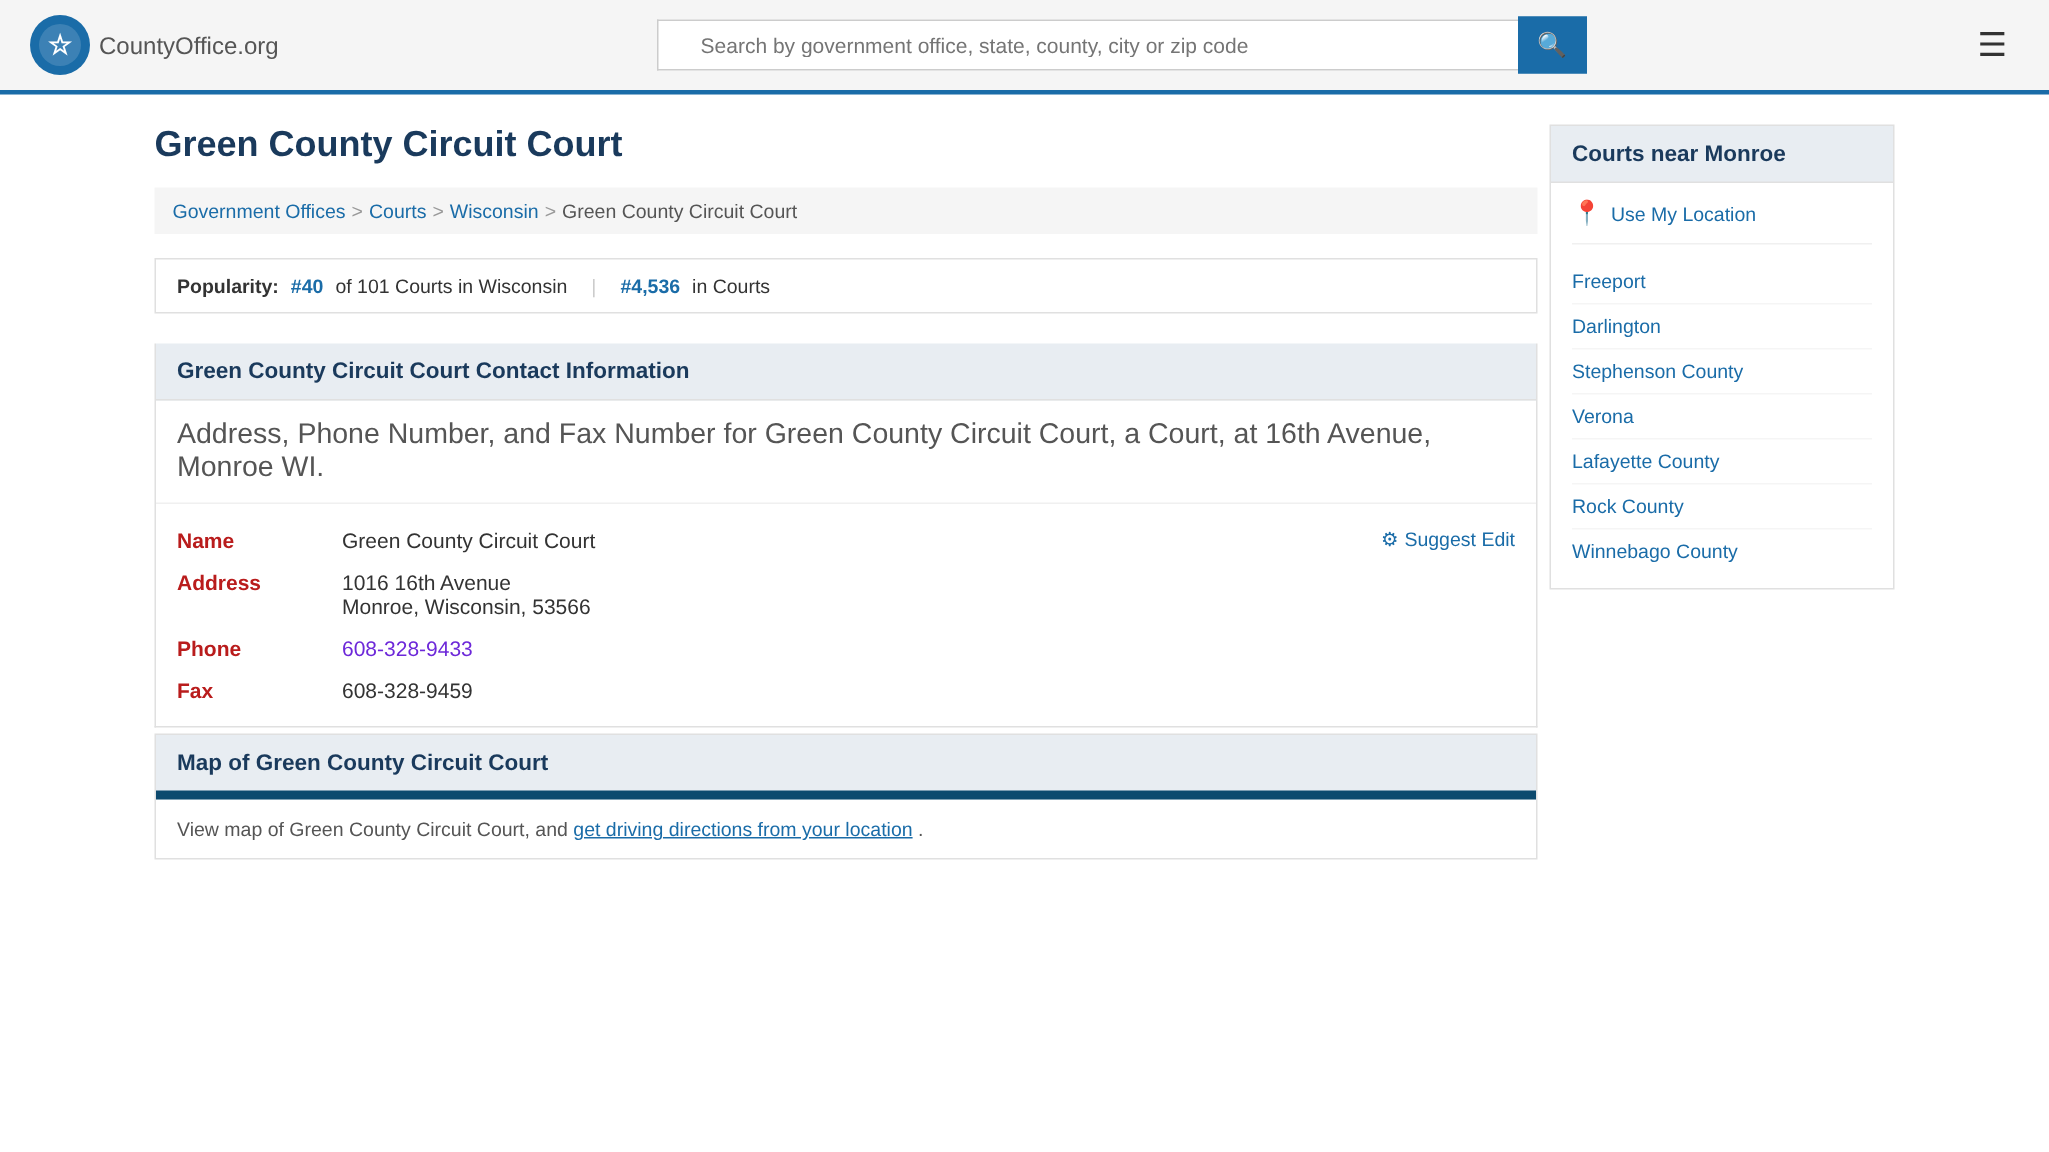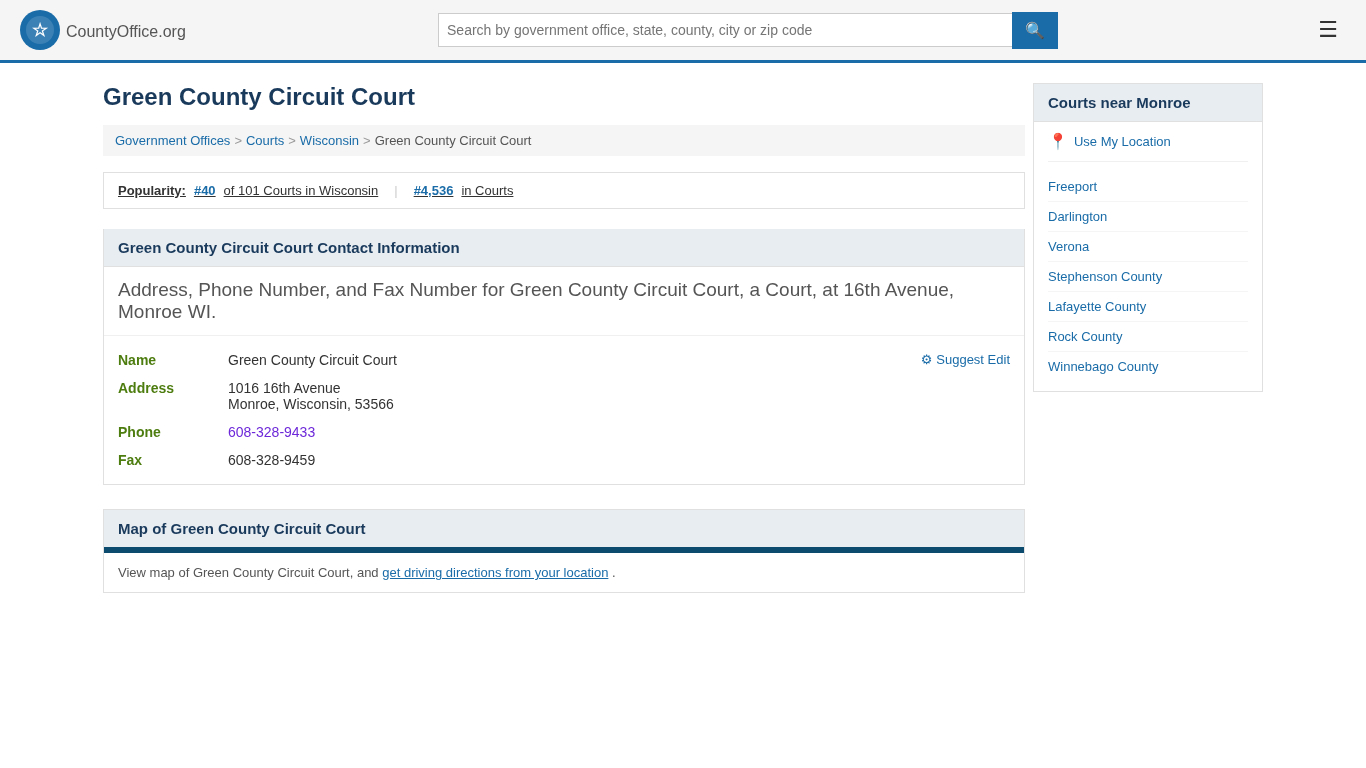--- a/index.html
+++ b/index.html
@@ -35,21 +35,21 @@
     }
     .search-area {
       display: flex;
       align-items: center;
       flex: 1;
       max-width: 620px;
       margin: 0 30px;
     }
     .search-input {
       flex: 1;
-      padding: 8px 8px;
+      padding: 8px 28px;
       border: 1px solid #ccc;
       border-right: none;
       font-size: 14px;
       outline: none;
       color: #999;
     }
     .search-btn {
       background: #1a6ca8;
       border: 1px solid #1a6ca8;
       padding: 8px 12px;
@@ -106,41 +106,40 @@
 
     
     .popularity-bar {
       border: 1px solid #e0e0e0;
       padding: 10px 14px;
       margin-bottom: 20px;
       font-size: 13px;
       display: flex;
       align-items: center;
       gap: 8px;
-      text-decoration: underline;
     }
     .popularity-bar .label { font-weight: bold; }
     .popularity-bar .rank { color: #1a6ca8; font-weight: bold; }
     .popularity-bar .sep2 { color: #ccc; margin: 0 8px; }
 
     
     .section-header {
       background: #e8edf2;
       padding: 10px 14px;
       font-size: 15px;
       font-weight: bold;
       color: #1a3a5c;
       margin-bottom: 0;
     }
 
     
     .info-section {
       border: 1px solid #e0e0e0;
       border-top: none;
-      margin-bottom: 24px;
+      margin-bottom: 4px;
     }
     .info-section .section-header {
       border-bottom: 1px solid #e0e0e0;
     }
     .info-desc {
       padding: 12px 14px;
       font-size: 19px;
       color: #555;
       border-bottom: 1px solid #f0f0f0;
     }
@@ -150,21 +149,21 @@
     .info-row {
       display: flex;
       padding: 6px 0;
       align-items: flex-start;
       position: relative;
     }
     .info-label {
       font-weight: bold;
       width: 110px;
       flex-shrink: 0;
-      color: #4d7c0f;
+      color: #b91c1c;
       font-size: 14px;
     }
     .info-value {
       flex: 1;
       font-size: 14px;
       color: #333;
     }
     .info-value a {
       color: #6d28d9;
       text-decoration: none;
@@ -335,22 +334,22 @@
       <div class="sidebar-title">Courts near Monroe</div>
       <div class="sidebar-content">
 
         <div class="sidebar-location">
           <span class="pin-icon">📍</span>
           <a href="#">Use My Location</a>
         </div>
 
         <a href="#" class="sidebar-link">Freeport</a>
         <a href="#" class="sidebar-link">Darlington</a>
+        <a href="#" class="sidebar-link">Stephenson County</a>
         <a href="#" class="sidebar-link">Verona</a>
-        <a href="#" class="sidebar-link">Stephenson County</a>
         <a href="#" class="sidebar-link">Lafayette County</a>
         <a href="#" class="sidebar-link">Rock County</a>
         <a href="#" class="sidebar-link">Winnebago County</a>
 
       </div>
     </div>
   </div>
 
 </div>
 

